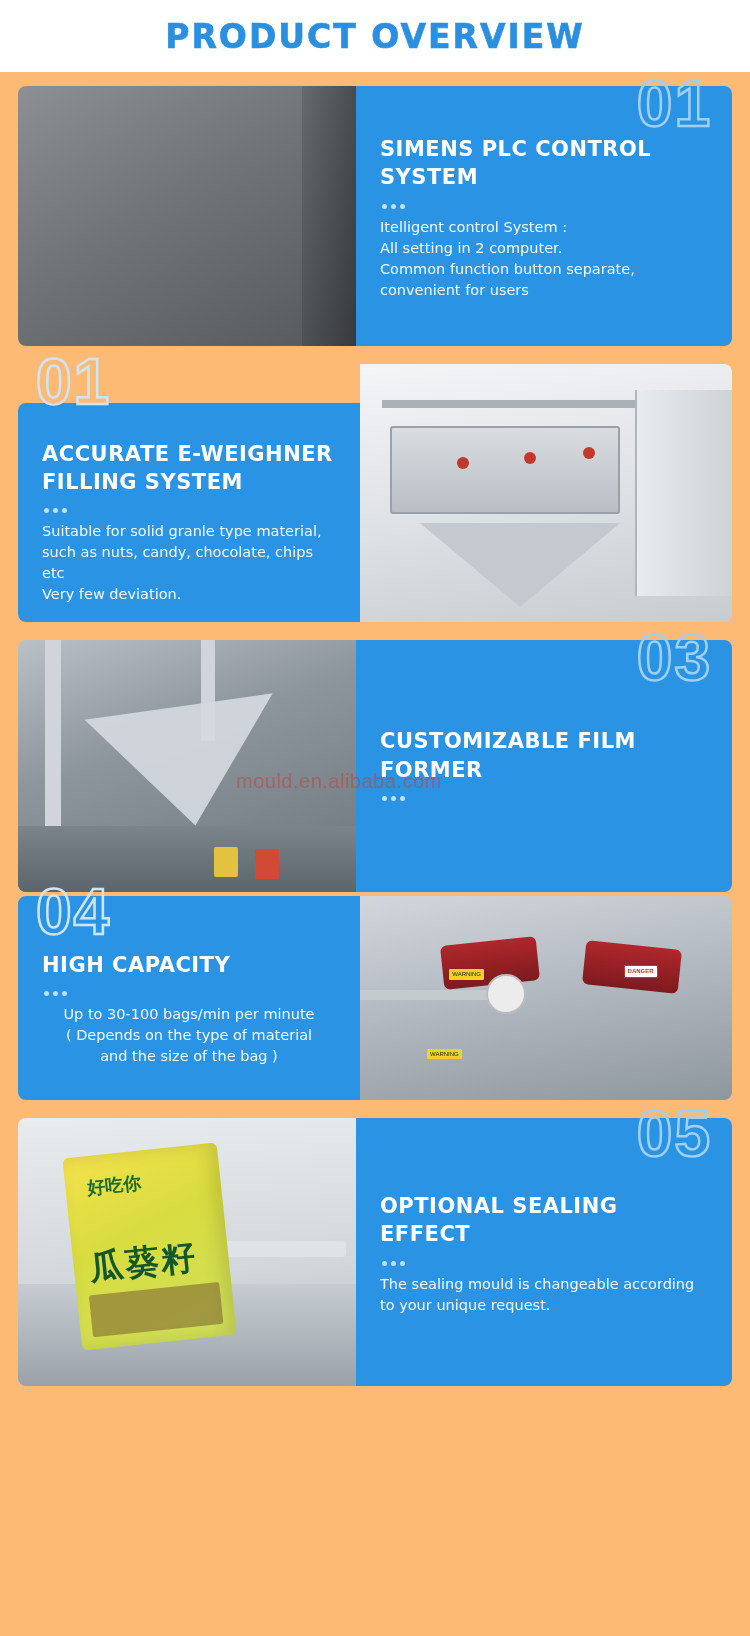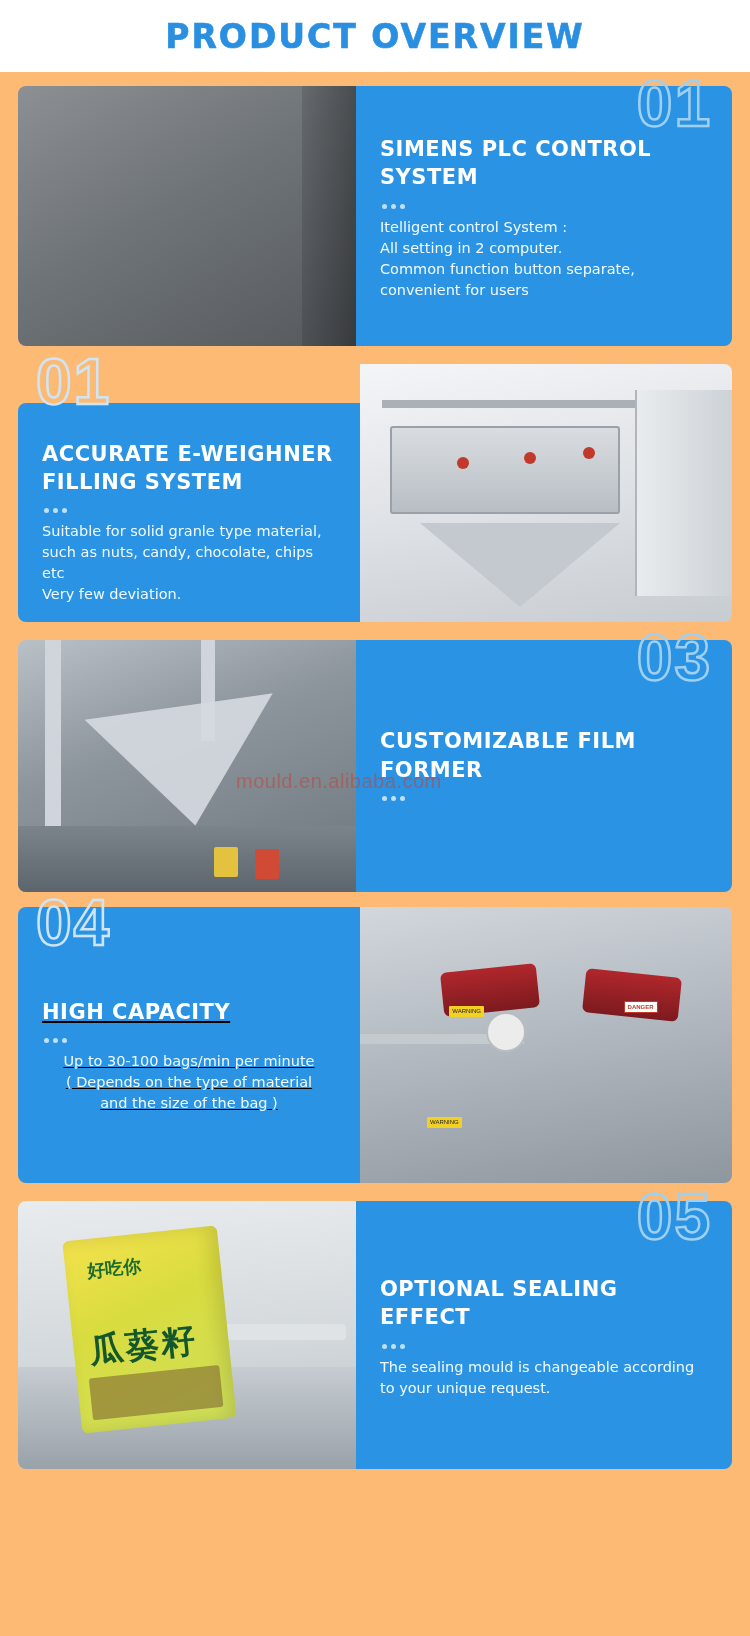--- a/index.html
+++ b/index.html
@@ -286,23 +286,23 @@
         <h2>CUSTOMIZABLE FILM FORMER</h2>
         <div class="dots">
             <span></span>
             <span></span>
             <span></span>
           </div>
       </div>
     </div>
   </div>
 
-  <div class="block" style="margin-top:15px;">
+  <div class="block" style="margin-top:4px;">
     <div class="num" style="left:18px; top:-16px;">04</div>
-    <div class="row" style="height:276px;text-decoration:underline;">
+    <div class="row" style="height:204px;">
       <div class="panel" style="border-radius:8px 0 0 8px; max-width:342px;">
         <h2 style="margin-top:18px;">HIGH CAPACITY</h2>
         <div class="dots">
             <span></span>
             <span></span>
             <span></span>
           </div>
         <p style="white-space:pre-line;text-align:center;">Up to 30-100 bags/min per minute
 ( Depends on the type of material
 and the size of the bag )</p>

